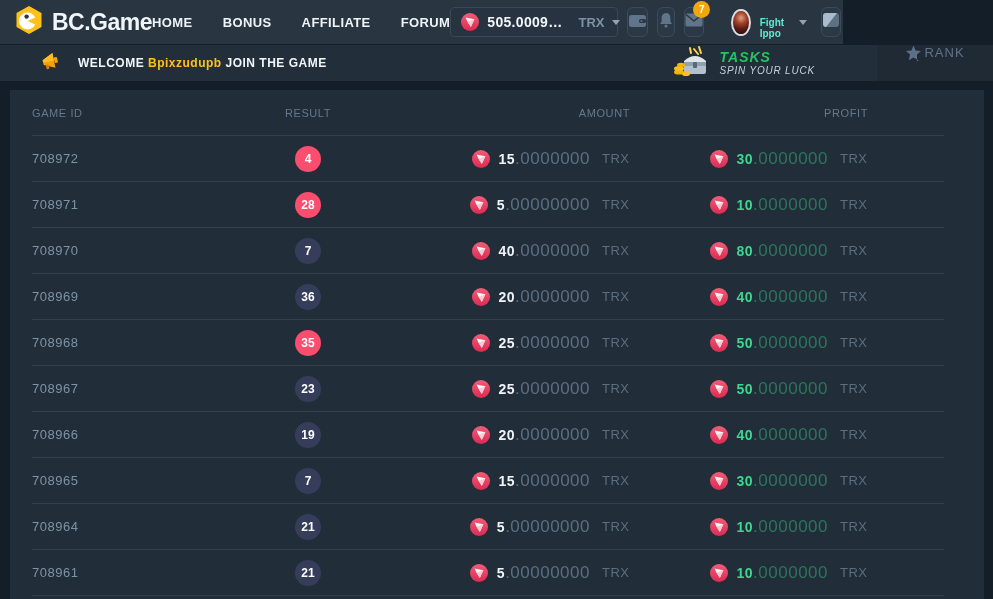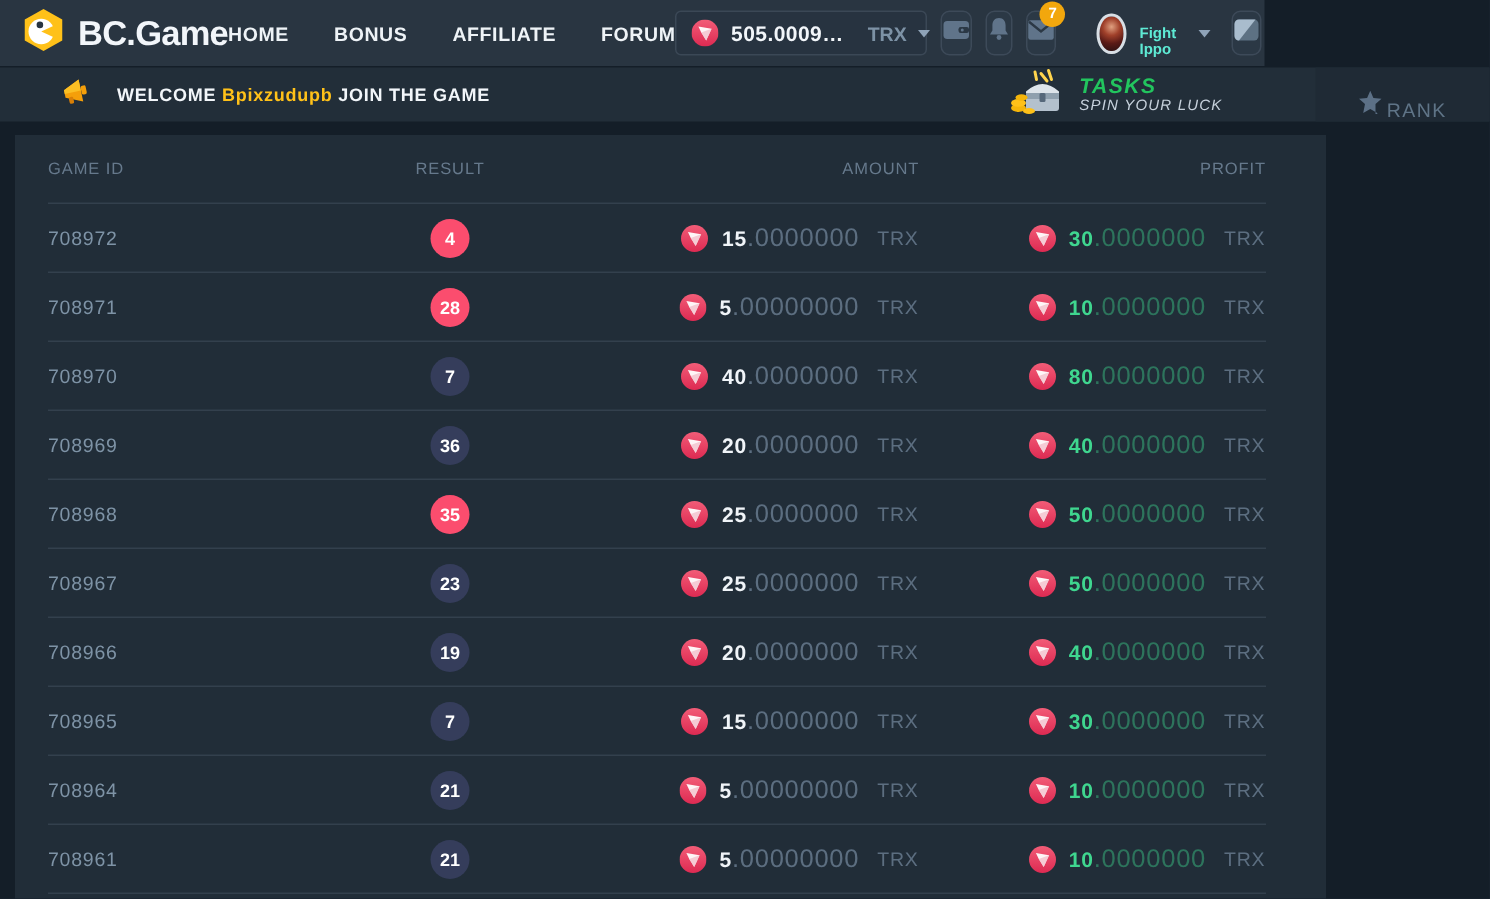--- a/index.html
+++ b/index.html
@@ -44,25 +44,25 @@
   .banner { position:absolute; top:45px; left:0; width:993px; height:36px;
             background:#222e39; display:flex; align-items:center; }
   .megaphone { margin-left:40px; }
   .welcome-text { margin-left:16px; font-size:12px; font-weight:bold; letter-spacing:0.5px; color:#f2f6fa; }
   .welcome-name { color:#ffc119; }
   .tasks-group { display:flex; align-items:center; gap:8px; cursor:pointer; }
   .tasks-col { display:flex; flex-direction:column; line-height:1.15; font-style:italic; }
   .tasks-title { color:#22c55e; font-size:14px; font-weight:bold; letter-spacing:1px; }
   .tasks-sub { color:#c6d1dc; font-size:10px; letter-spacing:0.8px; }
   .rank-zone { width:116px; height:36px; margin-left:62px; background:#1f2a35;
-               display:flex; align-items:flex-end; justify-content:center; gap:2px; cursor:pointer; }
+               display:flex; align-items:flex-start; justify-content:center; gap:2px; cursor:pointer; }
   .rank-label { color:#5f7487; font-size:13px; letter-spacing:1px; }
 
   
-  .panel { position:absolute; top:90px; left:10px; width:874px; bottom:0;
+  .panel { position:absolute; top:90px; left:10px; width:974px; bottom:0;
            background:#212d38; }
   .table { margin:0 40px 0 22px; }
   .thead, .trow { display:flex; align-items:center; height:46px; border-bottom:1px solid #33404d; }
   .c-id { width:196px; color:#7e93a6; font-size:13px; letter-spacing:0.5px; }
   .c-result { width:160px; display:flex; justify-content:center; }
   .c-amount { width:242px; display:flex; justify-content:flex-end; align-items:center; }
   .c-profit { width:238px; display:flex; justify-content:flex-end; align-items:center; }
   .th { color:#66798c; font-size:11px; letter-spacing:0.6px; }
   .th.c-id { display:block; }
   .th-right { justify-content:flex-end; }

